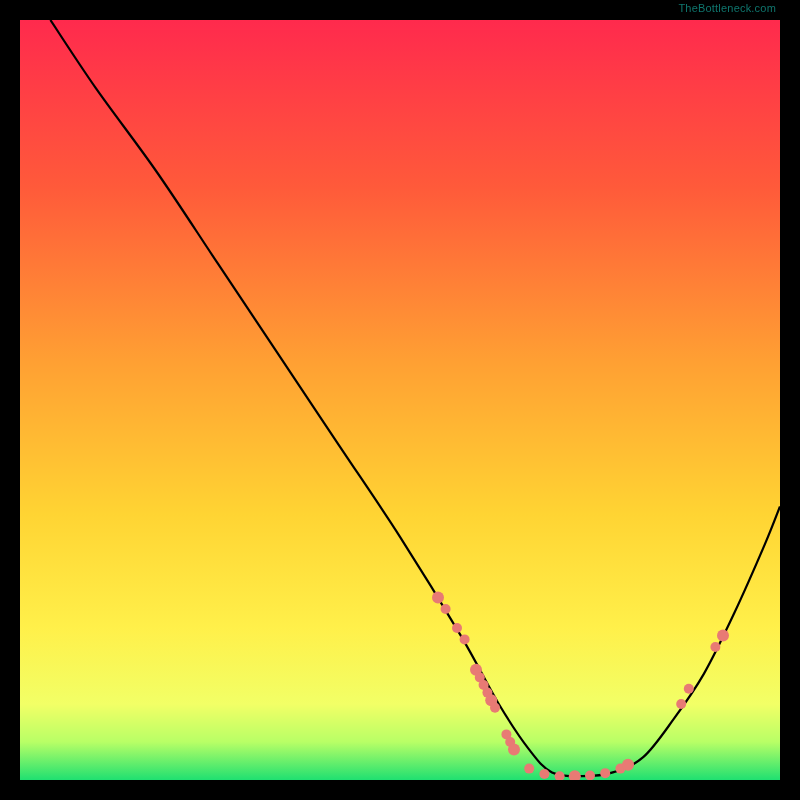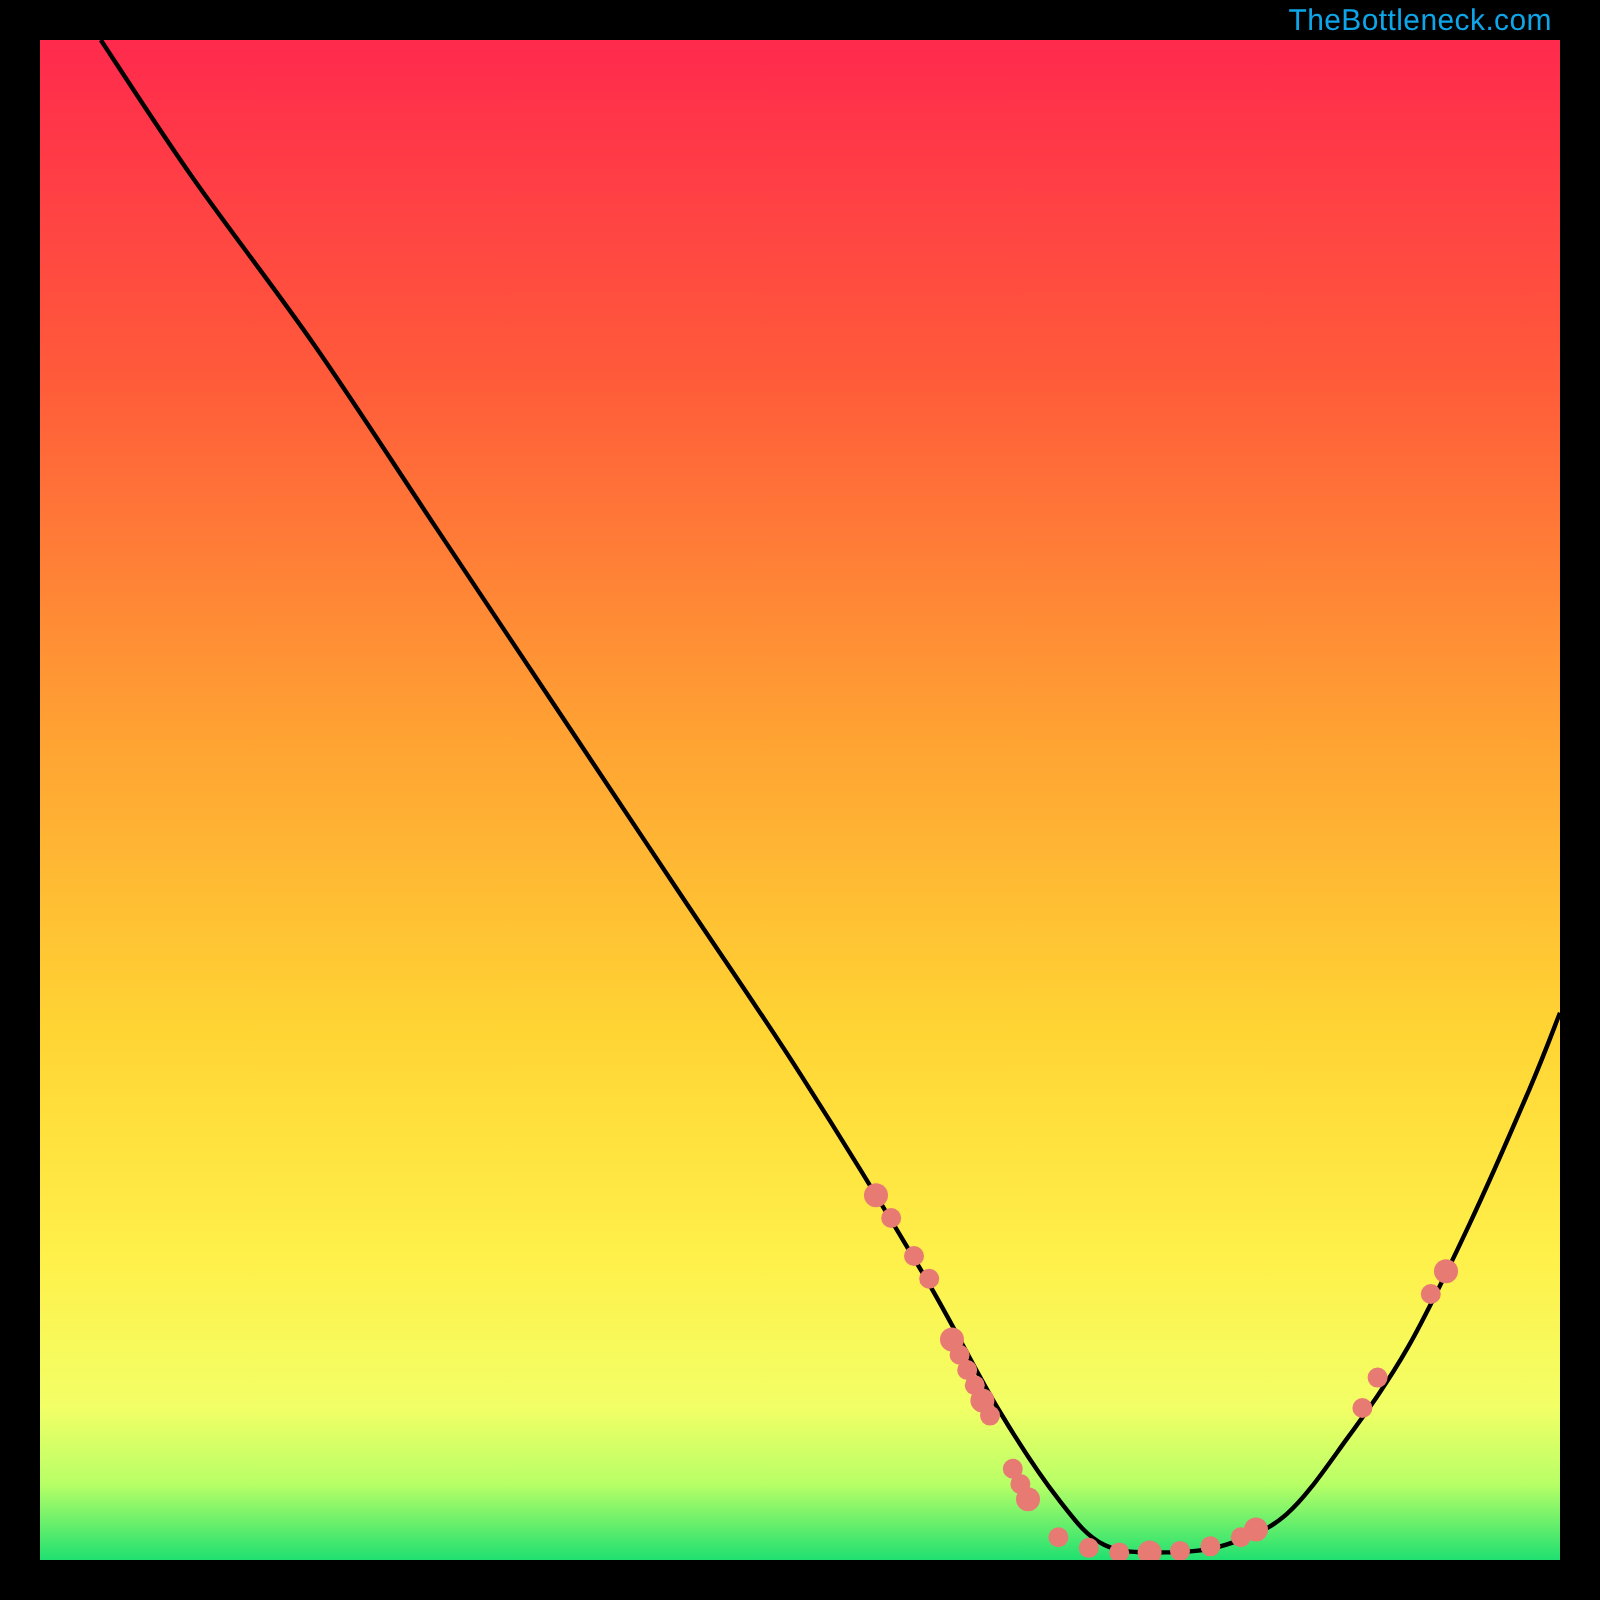--- a/index.html
+++ b/index.html
@@ -16,22 +16,22 @@
     left: 20px;
     top: 20px;
     width: 760px;
     height: 760px;
     background: #000;
   }
   .watermark {
     position: absolute;
     top: 2px;
     right: 24px;
-    color: #0ea5e9;
-    font-size: 15px;
+    color: #0f766e;
+    font-size: 11px;
     letter-spacing: 0.2px;
     font-weight: 500;
     z-index: 10;
   }
   svg {
     display: block;
   }
 </style>
 </head>
 <body>

